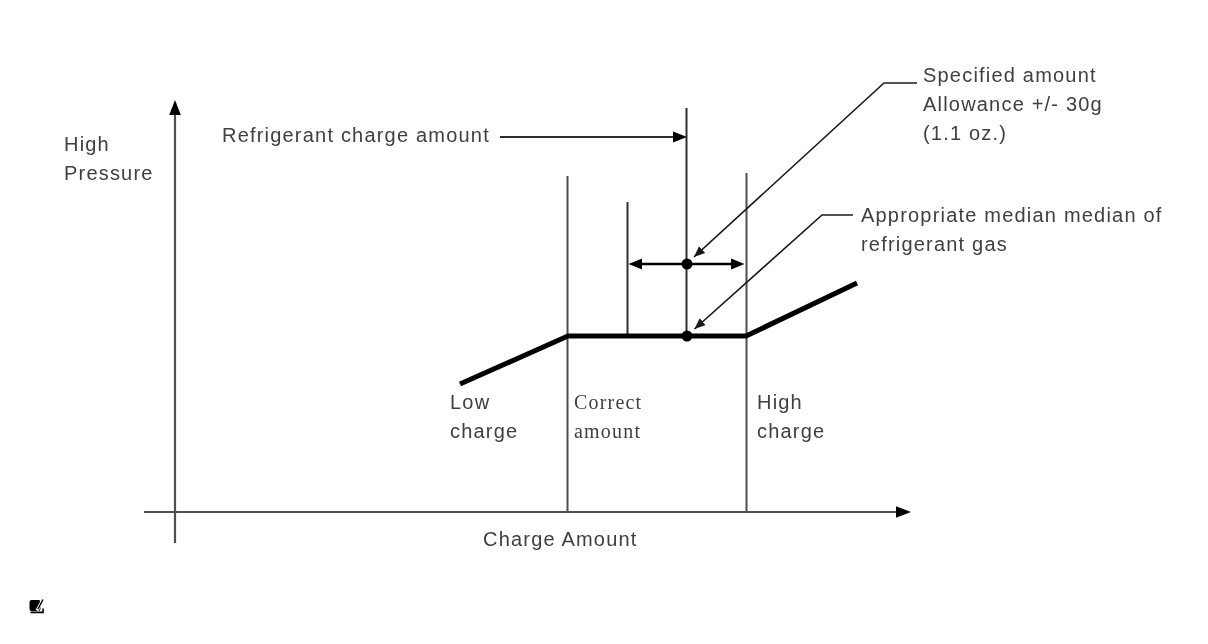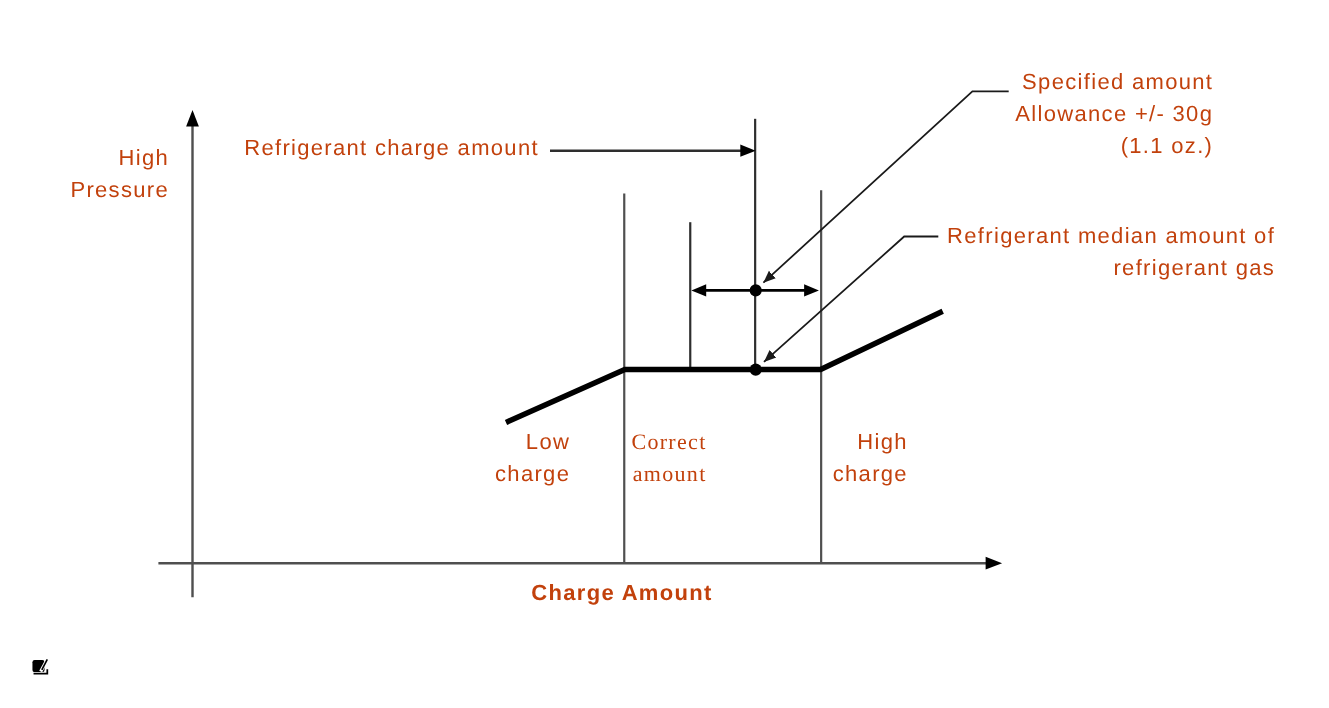--- a/index.html
+++ b/index.html
@@ -12,22 +12,21 @@
     font-family: "Liberation Sans", "DejaVu Sans", sans-serif;
     color: #1f1f1f;
   }
   #diagram-svg { position: absolute; left: 0; top: 0; }
   .lbl {
     position: absolute;
     font-size: 20px;
     line-height: 29px;
     letter-spacing: 1.2px;
     white-space: pre-line;
-    color: #c2410c;
-    text-align: right;
+    color: #404040;
   }
   .icon-wrap { position: absolute; left: 29px; top: 599px; width: 16px; height: 15px; }
 </style>
 </head>
 <body>
 
 <div id="canvas">
 
   <svg id="diagram-svg" width="1208" height="644" viewBox="0 0 1208 644">
     <defs>
@@ -94,33 +93,33 @@
 
   <div class="lbl" style="left:64px; top:130px;">High
 Pressure</div>
 
   <div class="lbl" style="left:222px; top:121px;">Refrigerant charge amount</div>
 
   <div class="lbl" style="left:923px; top:61px;">Specified amount
 Allowance +/- 30g
 (1.1 oz.)</div>
 
-  <div class="lbl" style="left:861px; top:201px;">Refrigerant median amount of
+  <div class="lbl" style="left:861px; top:201px;">Appropriate median median of
 refrigerant gas</div>
 
   <div class="lbl" style="left:406px; top:388px;margin-left:44px;">Low
 charge</div>
 
   <div class="lbl" style="left:574px; top:388px;font-family:Liberation Serif, serif;">Correct
 amount</div>
 
   <div class="lbl" style="left:757px; top:388px;">High
 charge</div>
 
-  <div class="lbl" style="left:483px; top:525px;font-weight:bold;">Charge Amount</div>
+  <div class="lbl" style="left:483px; top:525px;">Charge Amount</div>
 
   <div class="icon-wrap">
     <svg width="16" height="15" viewBox="0 0 16 15">
       <rect x="0.5" y="1" width="11" height="11" rx="2" fill="#000000"></rect>
       <line x1="14.5" y1="-0.5" x2="8" y2="11.5" stroke="#ffffff" stroke-width="3"></line>
       <line x1="14" y1="0.5" x2="9" y2="10" stroke="#000000" stroke-width="1.5"></line>
       <path d="M1.5,13.4 L14,13.4 L14,9.5" stroke="#000000" stroke-width="1.6" fill="none"></path>
     </svg>
   </div>
 

